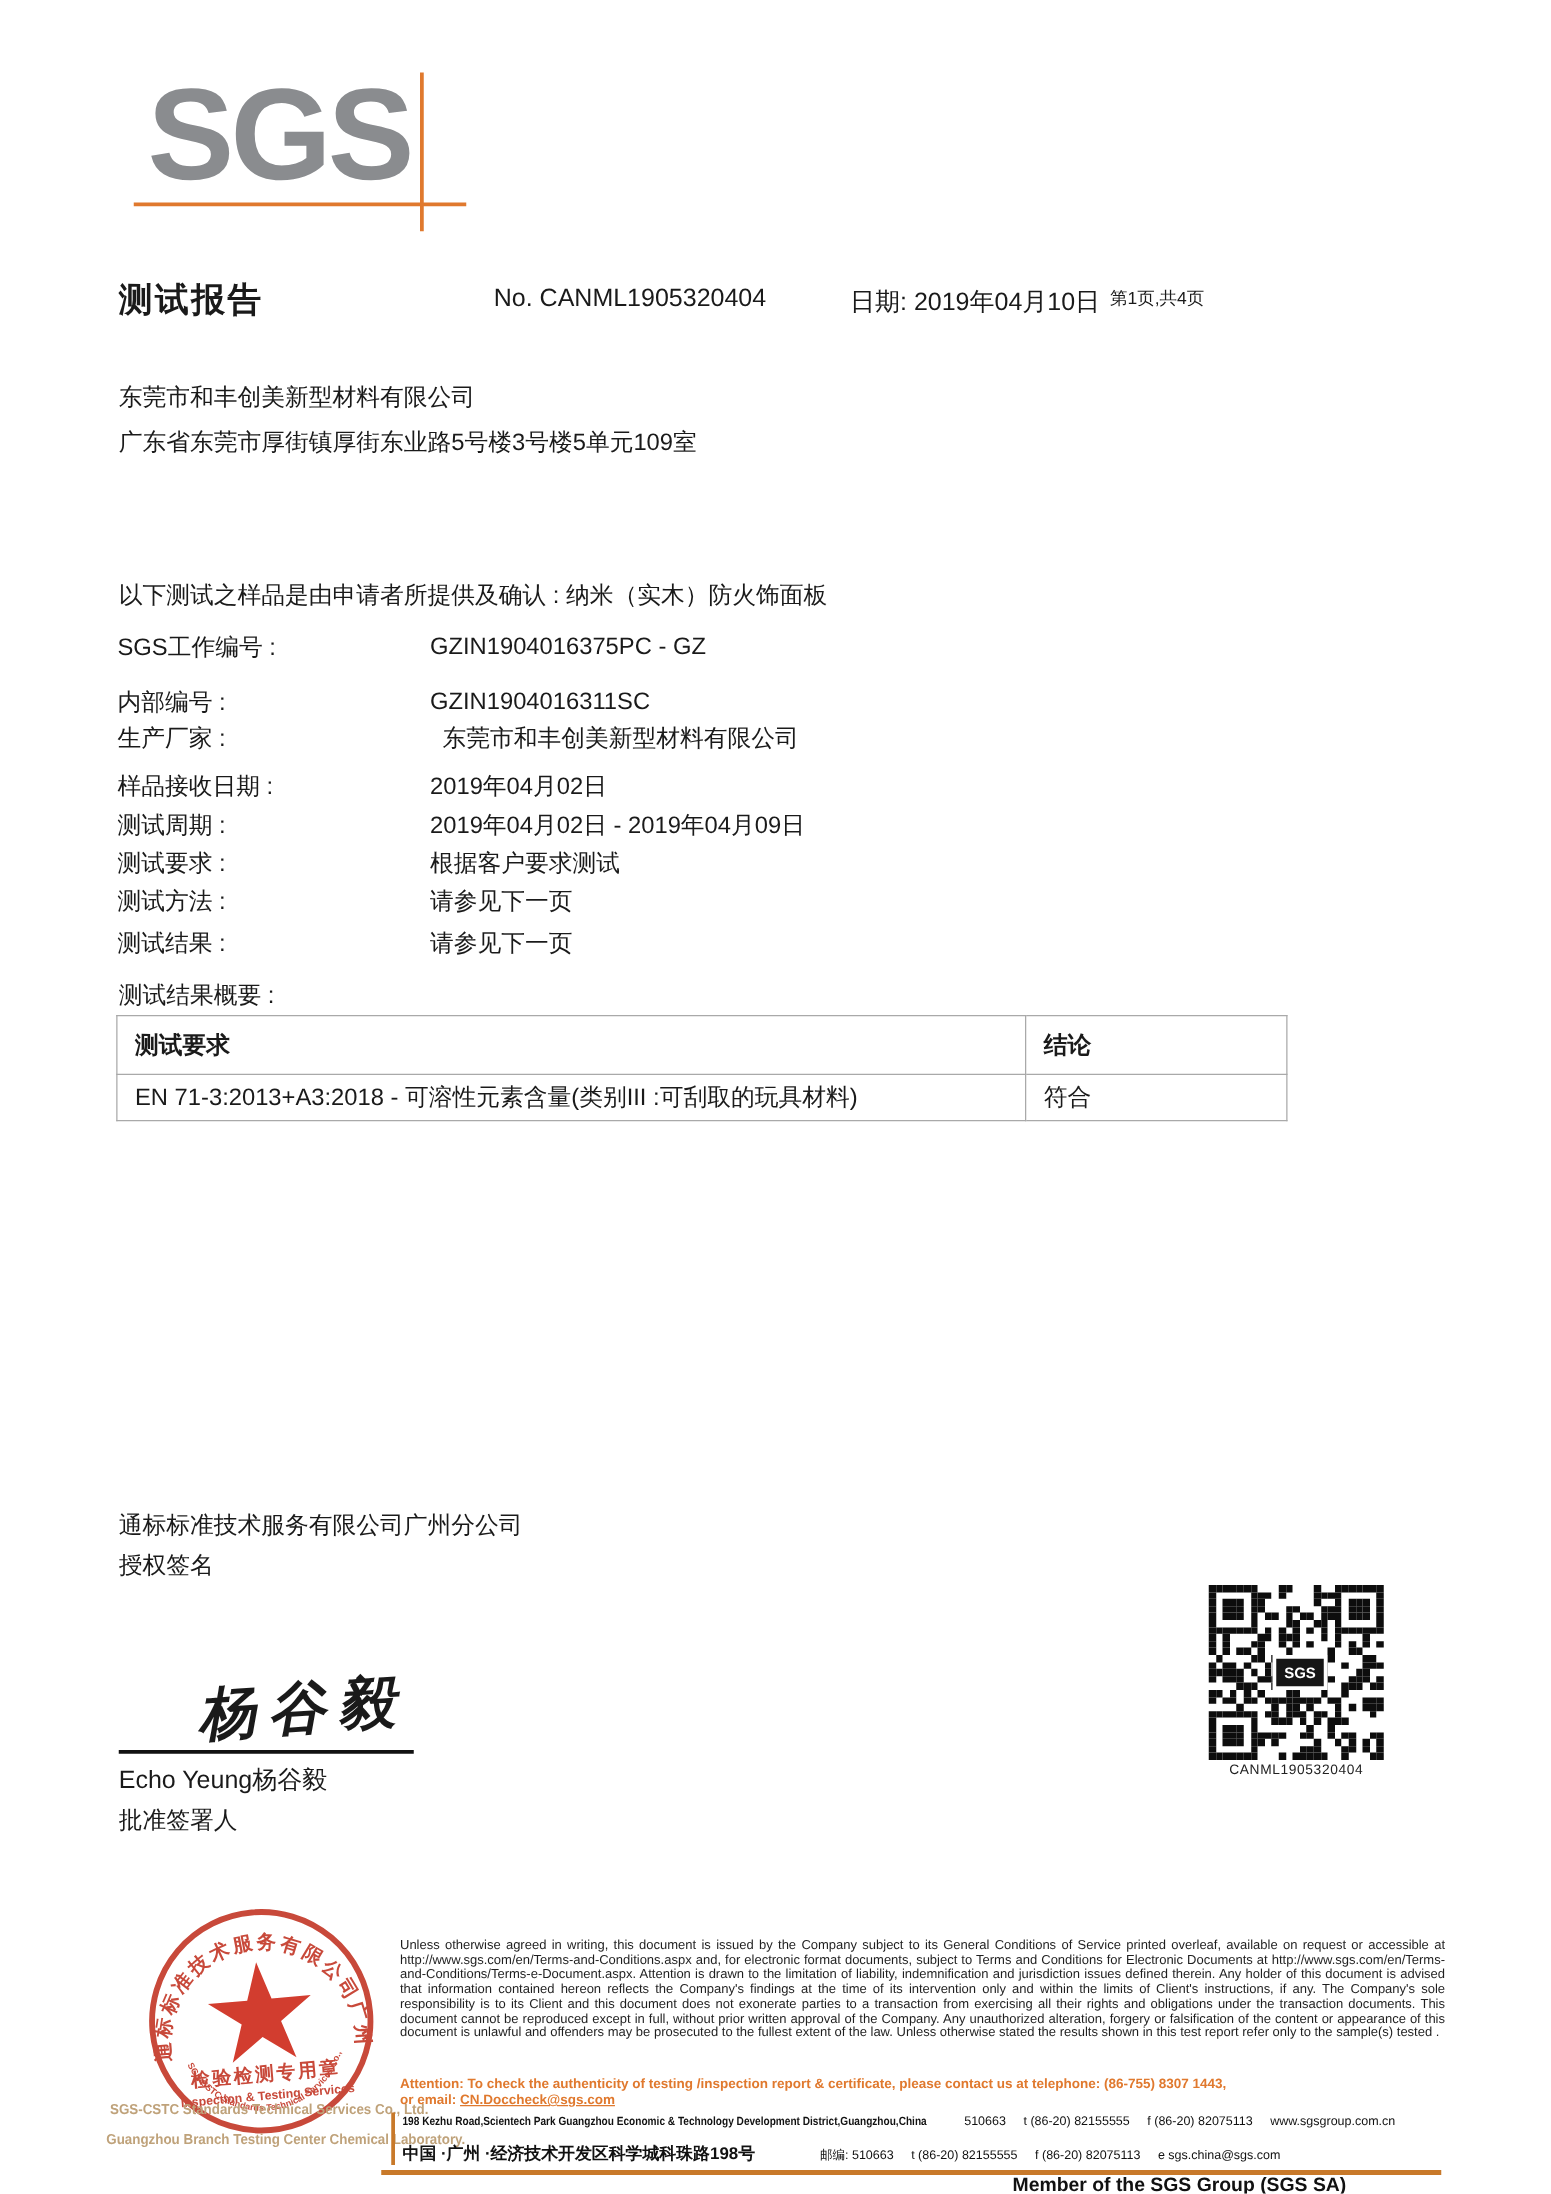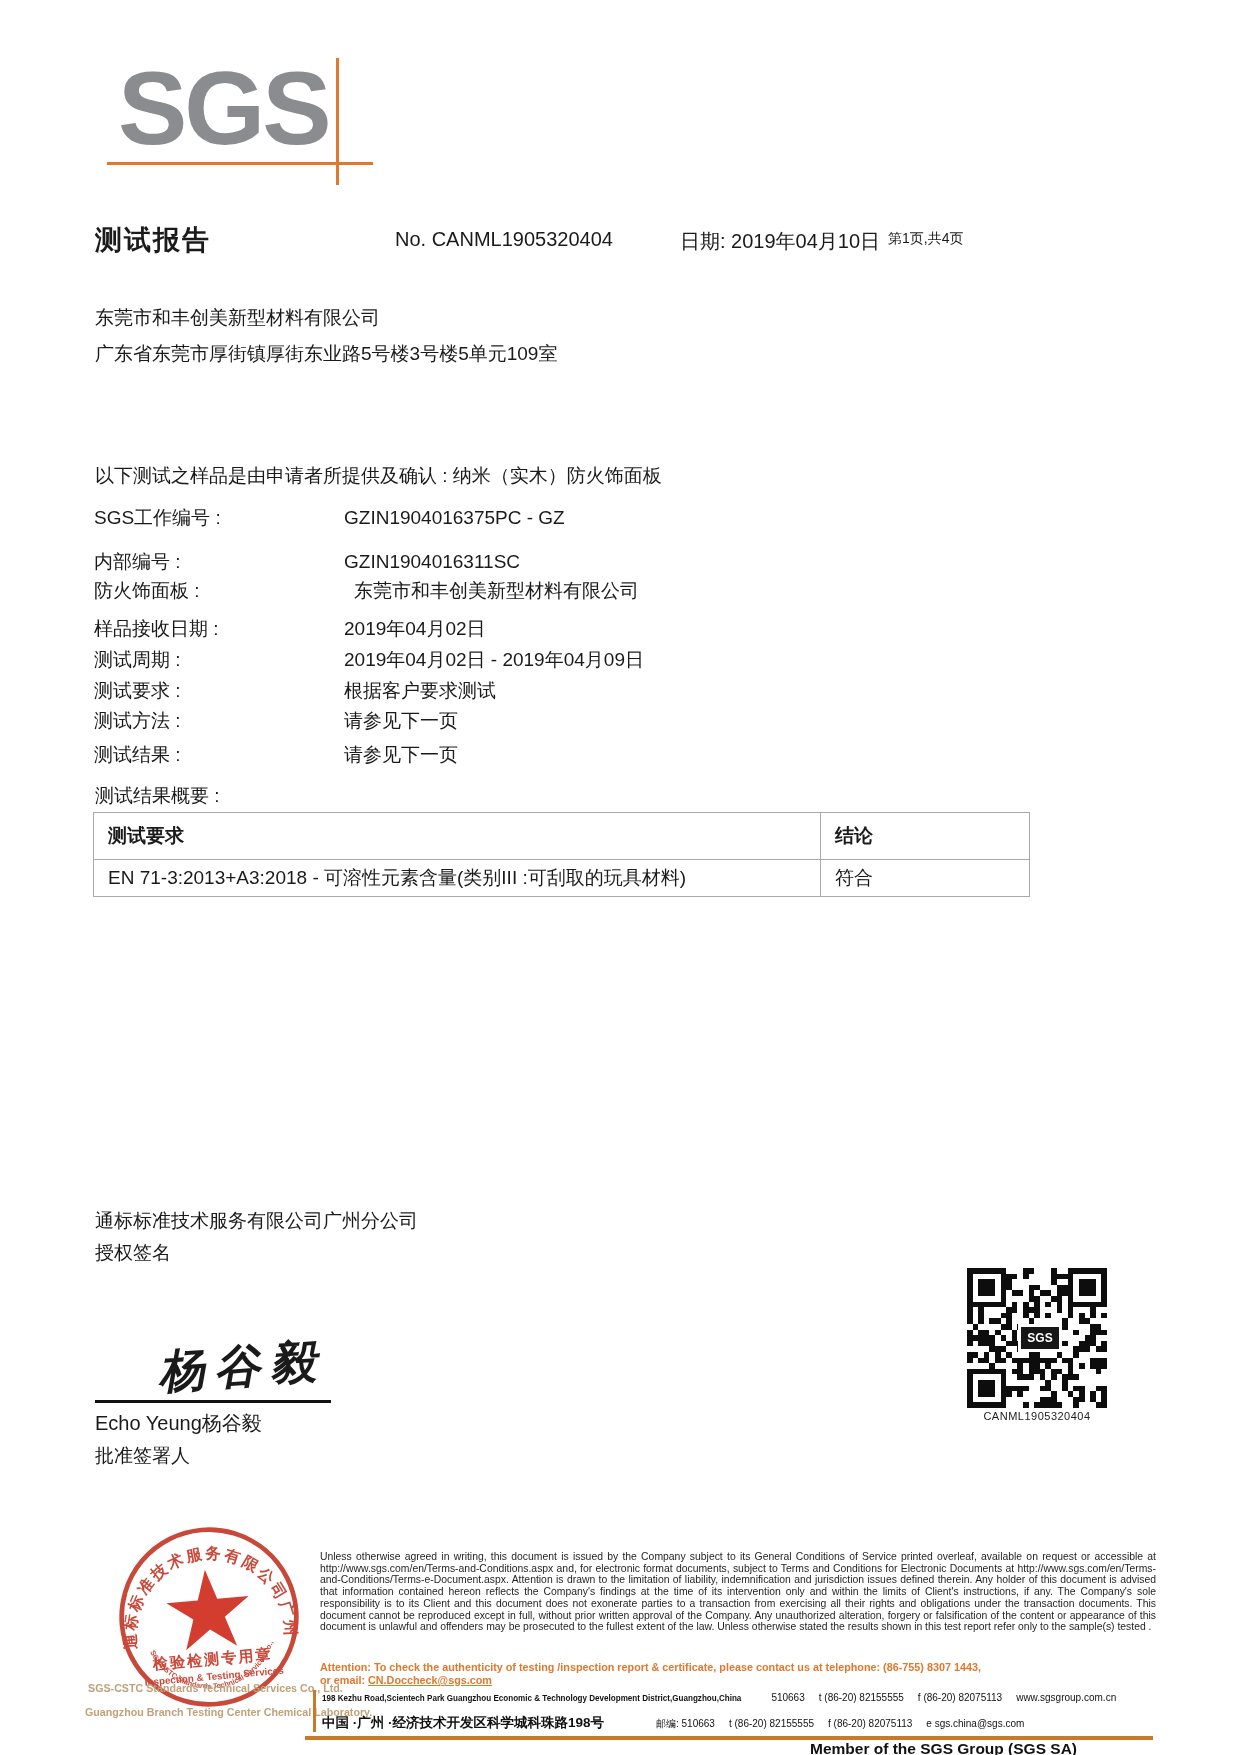--- a/index.html
+++ b/index.html
@@ -81,21 +81,21 @@
 
   <div class="frow" style="top:505px;">
     <span class="lab">SGS工作编号 :</span>
     <span class="val">GZIN1904016375PC - GZ</span>
   </div>
   <div class="frow" style="top:549px;">
     <span class="lab">内部编号 :</span>
     <span class="val">GZIN1904016311SC</span>
   </div>
   <div class="frow" style="top:578px;">
-    <span class="lab">防火饰面板 :</span>
+    <span class="lab">生产厂家 :</span>
     <span class="val" style="margin-left:10px;">东莞市和丰创美新型材料有限公司</span>
   </div>
   <div class="frow" style="top:616px;">
     <span class="lab">样品接收日期 :</span>
     <span class="val">2019年04月02日</span>
   </div>
   <div class="frow" style="top:647px;">
     <span class="lab">测试周期 :</span>
     <span class="val">2019年04月02日 - 2019年04月09日</span>
   </div>

